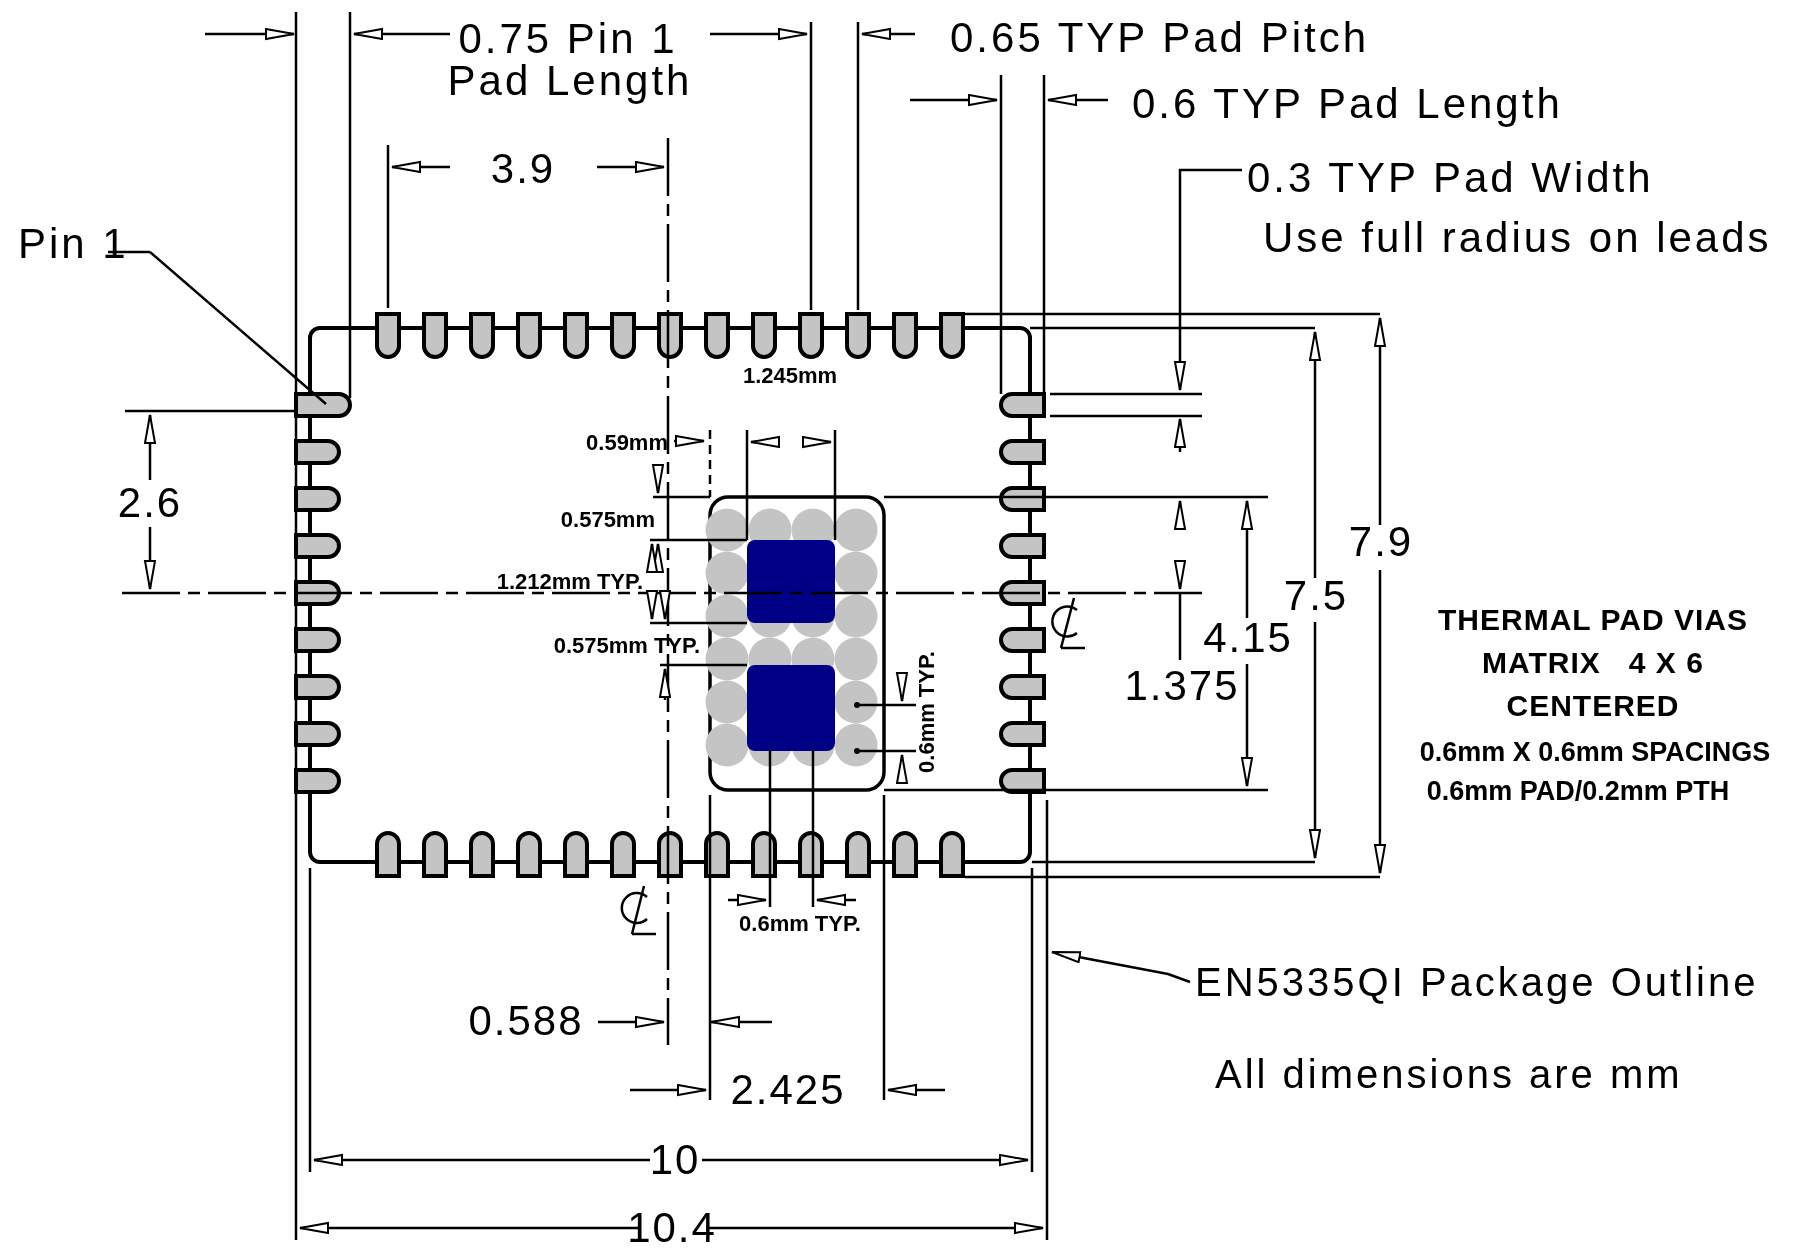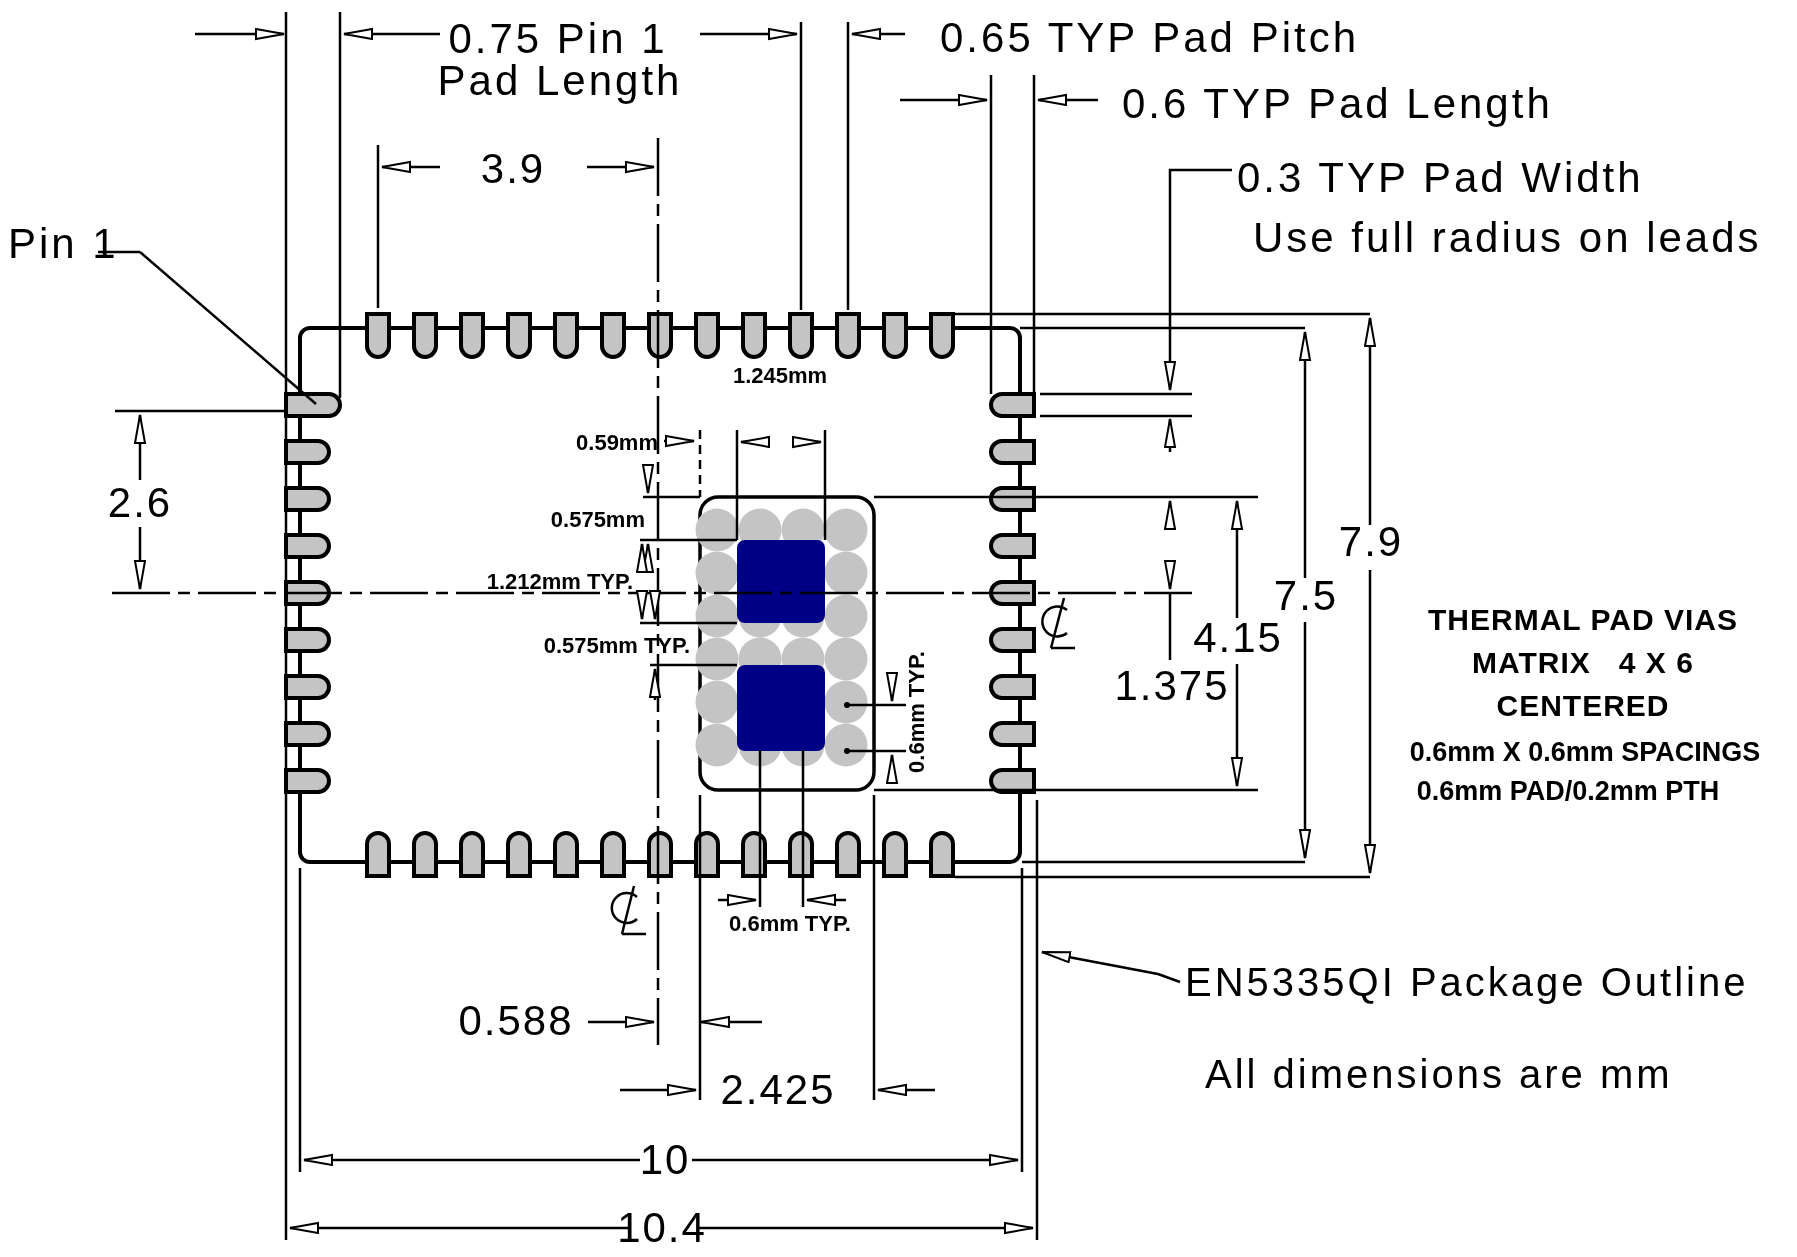--- a/index.html
+++ b/index.html
@@ -1,16 +1,16 @@
 <!DOCTYPE html>
 <html><head>
 <meta charset="utf-8">
 <style>
   html,body{margin:0;padding:0;background:#ffffff;}
-  .stage{width:1570px;height:1257px;position:relative;background:#fff;}
+  .stage{width:1570px;height:1257px;position:relative;background:#fff;padding-left:10px;}
   svg{display:block;}
   text{fill:#000;font-family:"Liberation Sans","DejaVu Sans",sans-serif;}
   .dim{font-size:42px;letter-spacing:3px;font-weight:400;}
   .dimnum{font-size:42px;letter-spacing:2px;font-weight:400;}
   .lbl{font-size:22px;font-weight:700;letter-spacing:0;}
   .note{font-size:30px;font-weight:700;letter-spacing:1px;}
   .note2{font-size:27px;font-weight:700;letter-spacing:0;}
   .big{font-size:40px;letter-spacing:3px;font-weight:400;}
   .ext{stroke:#000;stroke-width:2.5;fill:none;}
   .out{stroke:#000;fill:#fff;}

